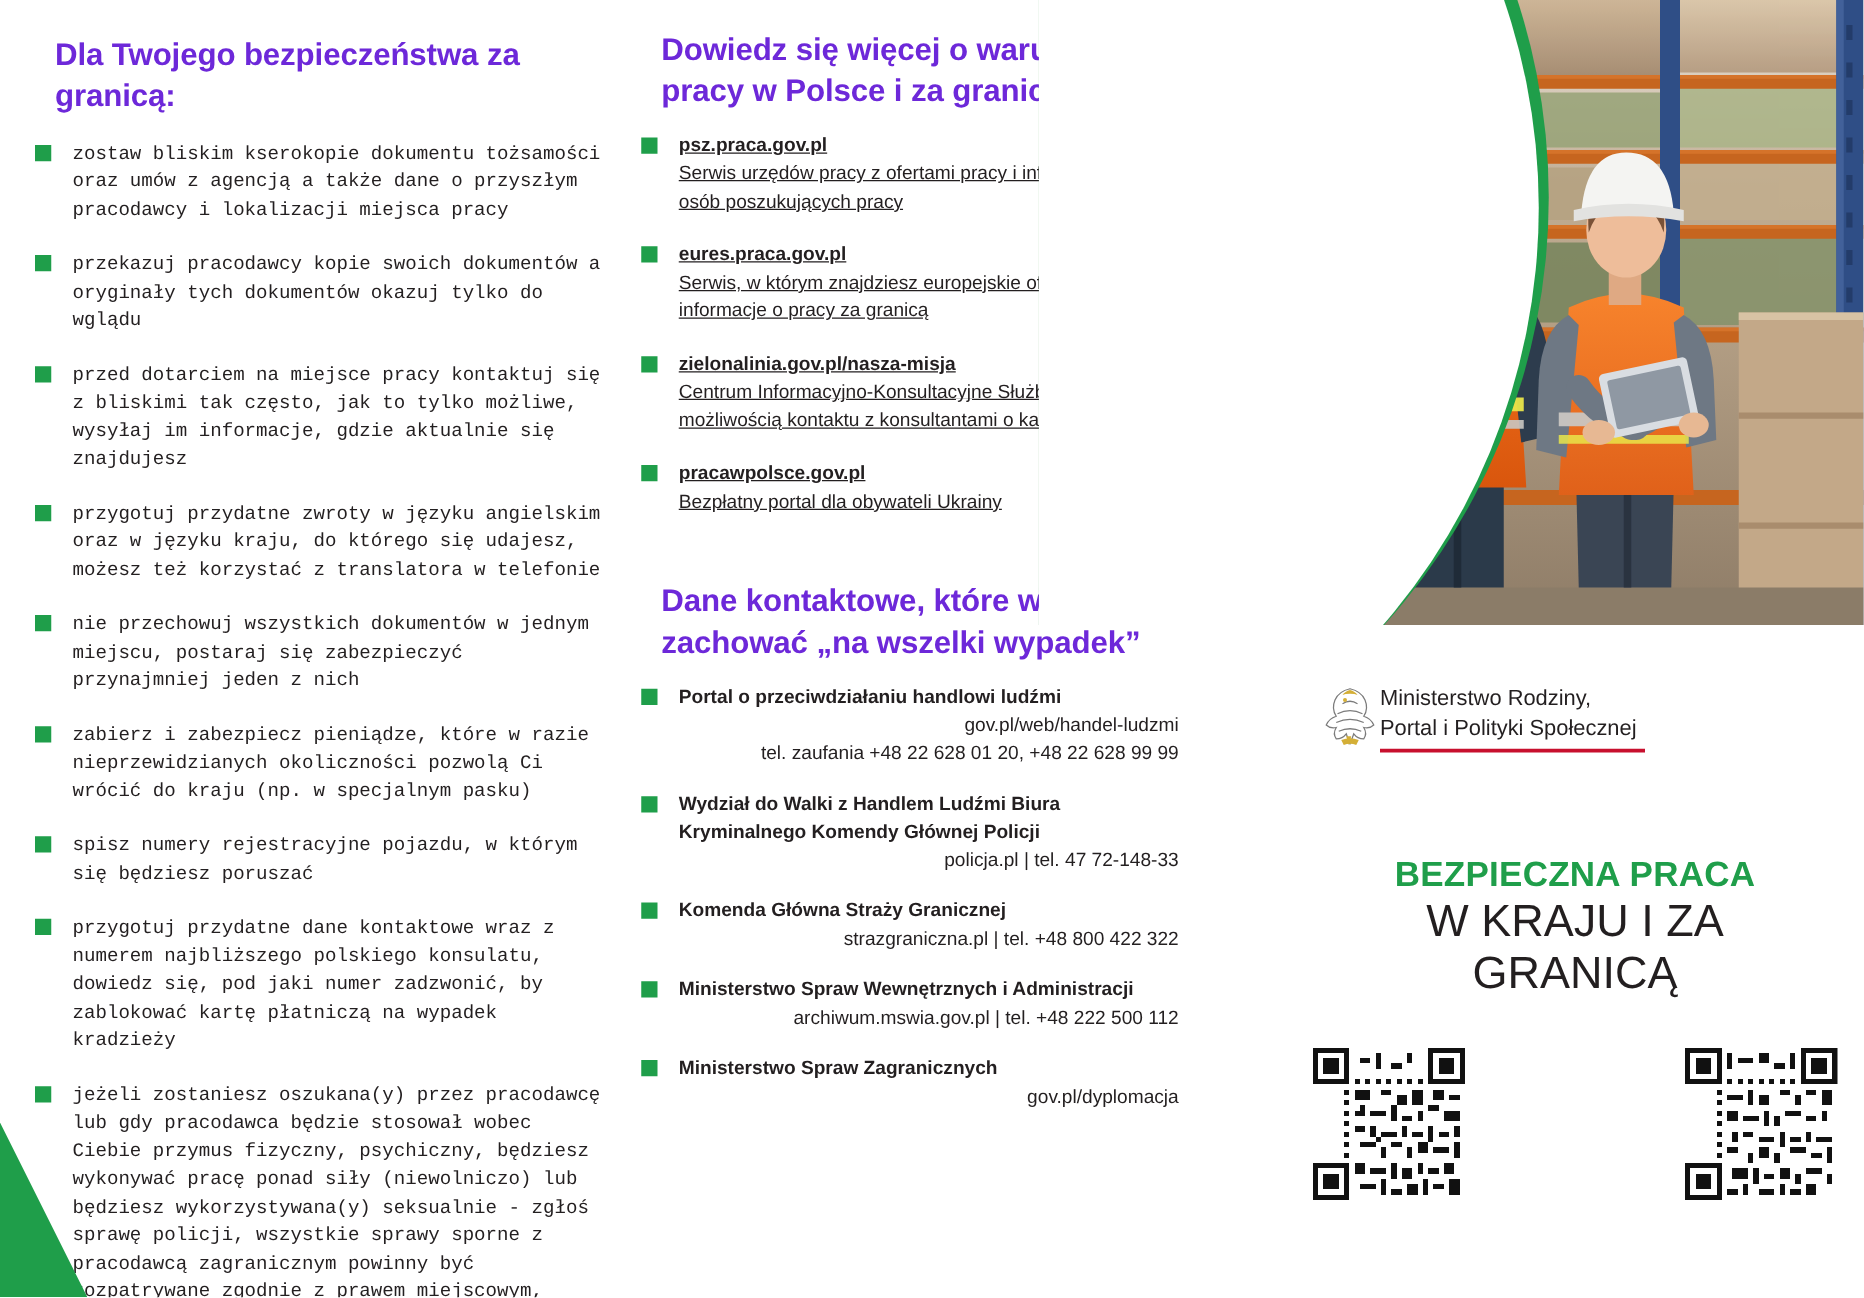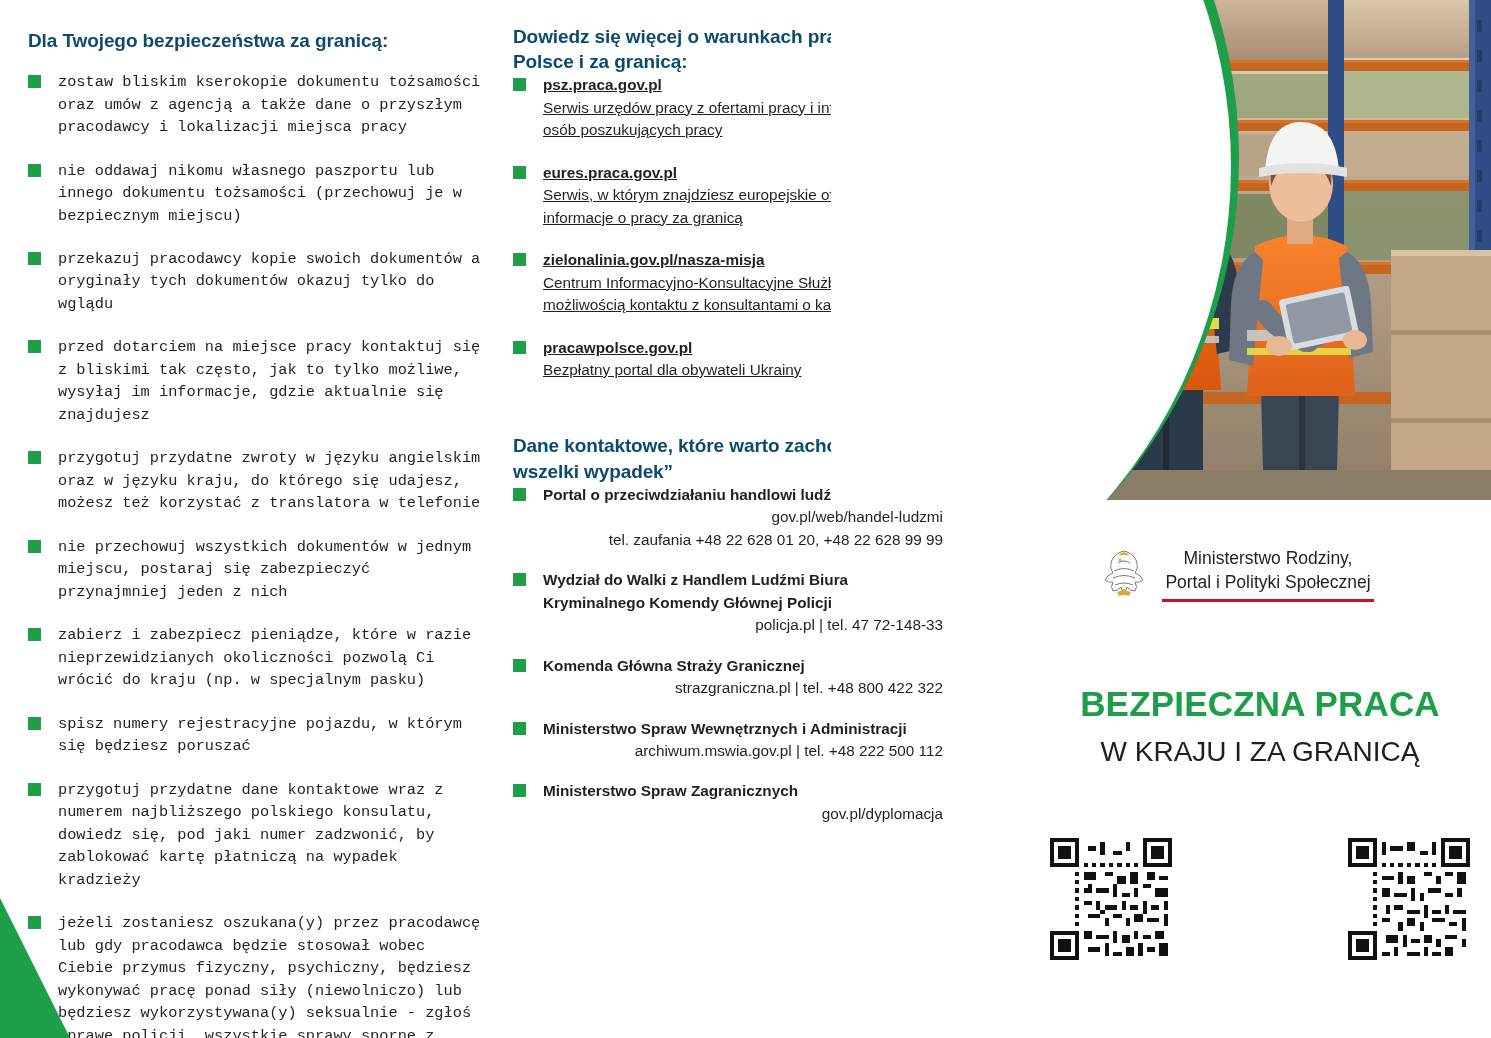--- a/index.html
+++ b/index.html
@@ -32,25 +32,25 @@
 
   
   .col {
     position: absolute;
     top: 0;
   }
   .col-1 { left: 28px;  width: 455px; }
   .col-2 { left: 513px; width: 430px; }
 
   h2.head {
-    color: #0c4a6e;
-    font-size: 19px;
+    color: #6d28d9;
+    font-size: 25px;
     font-weight: bold;
     line-height: 1.32;
-    margin: 0;
+    margin: 16px;
     letter-spacing: -0.1px;
   }
   .col-1 h2.head { margin-top: 28px; }
   .col-2 h2.head { margin-top: 24px; }
 
   ul.bullets {
     list-style: none;
     margin: 0;
     padding: 0;
   }
@@ -97,27 +97,25 @@
     right: 0;
     top: 0;
     width: 660px;
     height: 500px;
     overflow: hidden;
   }
 
   
   .ministry {
     position: absolute;
-    left: 1100px;
+    left: 1056px;
     top: 545px;
     width: 300px;
     display: flex;
     align-items: flex-start;
-    gap: 14px;
-    text-align: center;
   }
   .eagle {
     width: 48px;
     height: 56px;
     flex: none;
   }
   .ministry-text {
     font-size: 17.5px;
     line-height: 1.35;
     color: #231f20;
@@ -133,30 +131,30 @@
   
   .title-block {
     position: absolute;
     left: 1055px;
     top: 685px;
     width: 410px;
     text-align: center;
   }
   .title-main {
     color: #1f9e4a;
-    font-size: 35px;
+    font-size: 28px;
     font-weight: bold;
     letter-spacing: 0.2px;
     line-height: 1.1;
   }
   .title-sub {
     color: #231f20;
-    font-size: 28px;
+    font-size: 36px;
     line-height: 1.15;
-    margin-top: 12px;
+    margin-top: 0;
   }
 
   
   .qr-row {
     position: absolute;
     left: 1050px;
     top: 838px;
     width: 420px;
     display: flex;
     justify-content: space-between;
@@ -169,21 +167,20 @@
 </style>
 </head>
 <body>
 
 <div class="page">
 
   <div class="col col-1">
     <h2 class="head">Dla Twojego bezpieczeństwa za granicą:</h2>
     <ul class="bullets" id="left-list">
         <li><span class="sq"></span><span>zostaw bliskim kserokopie dokumentu tożsamości oraz umów z agencją a także dane o przyszłym pracodawcy i lokalizacji miejsca pracy</span></li>
-        <li><span class="sq"></span><span>nie oddawaj nikomu własnego paszportu lub innego dokumentu tożsamości (przechowuj je w bezpiecznym miejscu)</span></li>
         <li><span class="sq"></span><span>przekazuj pracodawcy kopie swoich dokumentów a oryginały tych dokumentów okazuj tylko do wglądu</span></li>
         <li><span class="sq"></span><span>przed dotarciem na miejsce pracy kontaktuj się z bliskimi tak często, jak to tylko możliwe, wysyłaj im informacje, gdzie aktualnie się znajdujesz</span></li>
         <li><span class="sq"></span><span>przygotuj przydatne zwroty w języku angielskim oraz w języku kraju, do którego się udajesz, możesz też korzystać z translatora w telefonie</span></li>
         <li><span class="sq"></span><span>nie przechowuj wszystkich dokumentów w jednym miejscu, postaraj się zabezpieczyć przynajmniej jeden z nich</span></li>
         <li><span class="sq"></span><span>zabierz i zabezpiecz pieniądze, które w razie nieprzewidzianych okoliczności pozwolą Ci wrócić do kraju (np. w specjalnym pasku)</span></li>
         <li><span class="sq"></span><span>spisz numery rejestracyjne pojazdu, w którym się będziesz poruszać</span></li>
         <li><span class="sq"></span><span>przygotuj przydatne dane kontaktowe wraz z numerem najbliższego polskiego konsulatu, dowiedz się, pod jaki numer zadzwonić, by zablokować kartę płatniczą na wypadek kradzieży</span></li>
         <li><span class="sq"></span><span>jeżeli zostaniesz oszukana(y) przez pracodawcę lub gdy pracodawca będzie stosował wobec Ciebie przymus fizyczny, psychiczny, będziesz wykonywać pracę ponad siły (niewolniczo) lub będziesz wykorzystywana(y) seksualnie - zgłoś sprawę policji, wszystkie sprawy sporne z pracodawcą zagranicznym powinny być rozpatrywane zgodnie z prawem miejscowym, przed sądem kraju, w którym podjąłeś pracę</span></li>
       </ul>
   </div>

